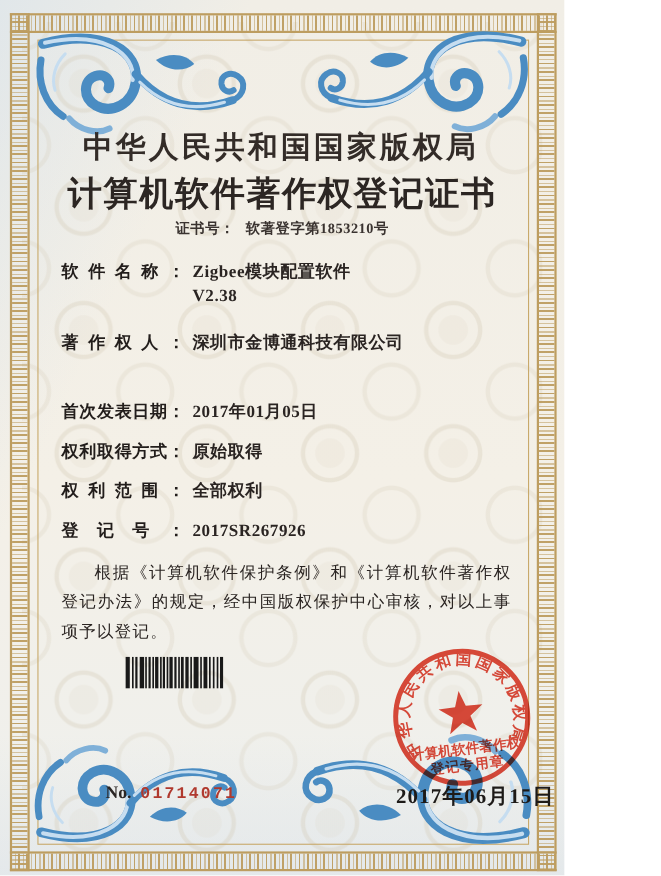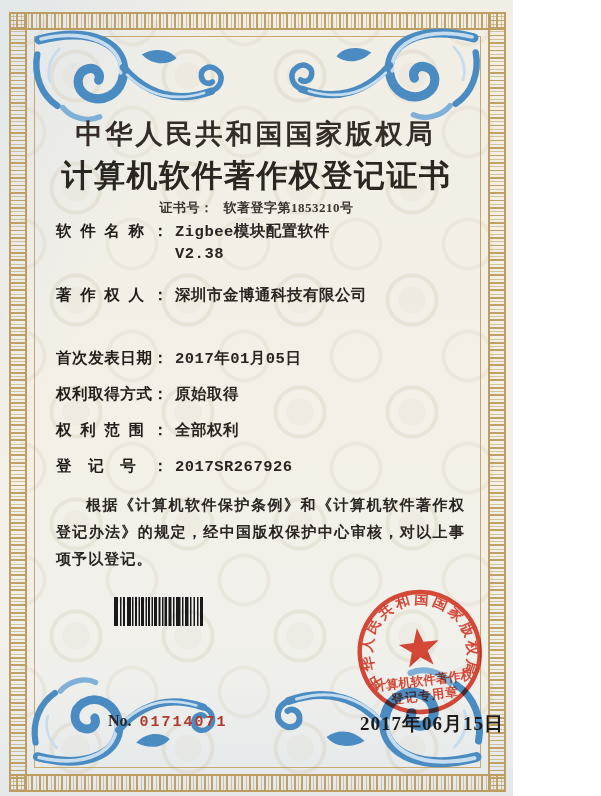--- a/index.html
+++ b/index.html
@@ -42,35 +42,35 @@
   .fl-tr{right:28px; top:25px; width:200px; height:110px;}
   .fl-bl{left:28px; bottom:27px; width:190px; height:106px;}
   .fl-br{right:26px; bottom:25px; width:215px; height:120px;}
 
   .content{position:absolute; left:56px; right:48px; top:0;}
   .authority{margin-top:116px; text-align:center; font-size:27px; font-weight:bold; letter-spacing:3px; color:#332c28; padding-right:10px;}
   .cert-title{margin-top:3px; text-align:center; font-size:31px; font-weight:bold; letter-spacing:1.5px; color:#2c2623; padding-right:8px;}
   .certno{margin-top:2px; text-align:center; font-size:13px; font-weight:bold; color:#3a3330; padding-right:8px; letter-spacing:.5px;}
   .certno .cn-label{margin-right:10px;}
 
-  .fields{margin-top:4px;font-family:Liberation Mono, monospace;}
+  .fields{margin-top:20px;}
   .frow{display:flex; align-items:flex-start; line-height:22px; font-size:15.5px; font-weight:bold; color:#2a2422;}
   .flabel{flex:0 0 112px; display:inline-block; text-align:justify; text-align-last:justify; letter-spacing:0; color:#221d1b;}
   .fvalue{margin-left:7px; letter-spacing:.5px;}
   .frow-1{margin-bottom:20px;}
   .frow-2{margin-bottom:41px;}
   .frow-n{margin-bottom:14px;}
   .v2{display:block;}
 
-  .statement{margin-top:12px; font-size:15px; font-weight:bold; line-height:27px; letter-spacing:1.1px; text-indent:2em; color:#2a2422; text-align:justify;}
+  .statement{margin-top:12px; font-size:15px; font-weight:normal; line-height:27px; letter-spacing:1.1px; text-indent:2em; color:#2a2422; text-align:justify;}
 
   .barcode{position:absolute; left:114px; top:597px; width:89px; height:29px;}
   .seal{position:absolute; left:352px; top:586px; width:136px; height:136px; transform:rotate(-7deg); opacity:.93; mix-blend-mode:multiply; z-index:3;}
   .seal text{font-family:"Liberation Serif","DejaVu Serif",serif; font-weight:bold;}
-  .serial{position:absolute; left:108px; top:712px; font-size:16px; z-index:4;}
+  .serial{position:absolute; left:96px; top:712px; font-size:16px; z-index:4;}
   .serial .s-label{font-weight:bold; color:#2a2523; margin-right:8px;}
   .serial .s-value{font-family:"Liberation Mono","DejaVu Sans Mono",monospace; color:#b0392e; letter-spacing:2px; font-size:15px; font-weight:bold;}
   .issue-date{position:absolute; left:360px; top:711px; font-size:19px; font-weight:bold; letter-spacing:1px; color:#1d1a18; z-index:4;}
 </style>
 </head>
 <body>
 
 <svg width="0" height="0" style="position:absolute" aria-hidden="true">
   <defs>
     <g id="flourish">

